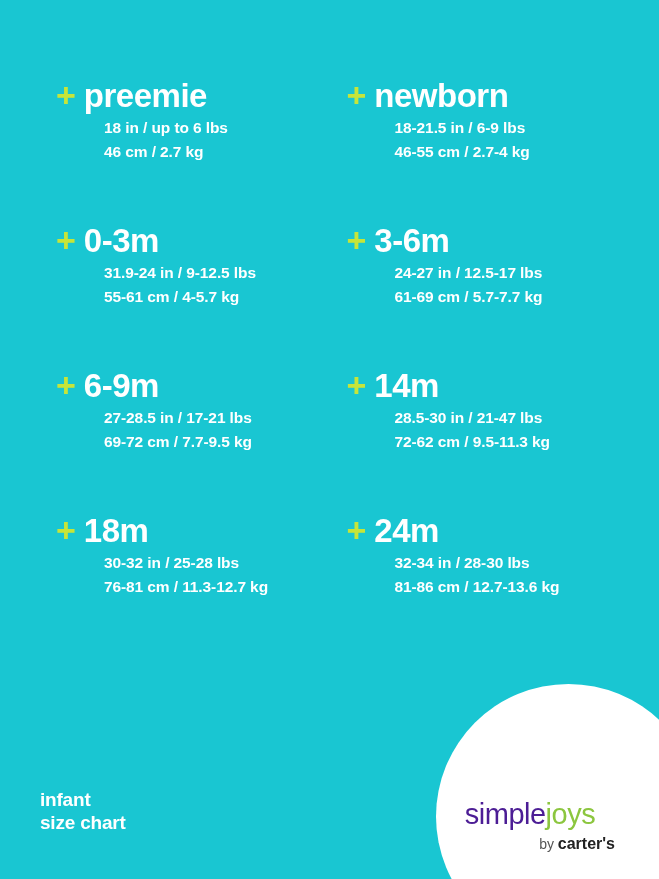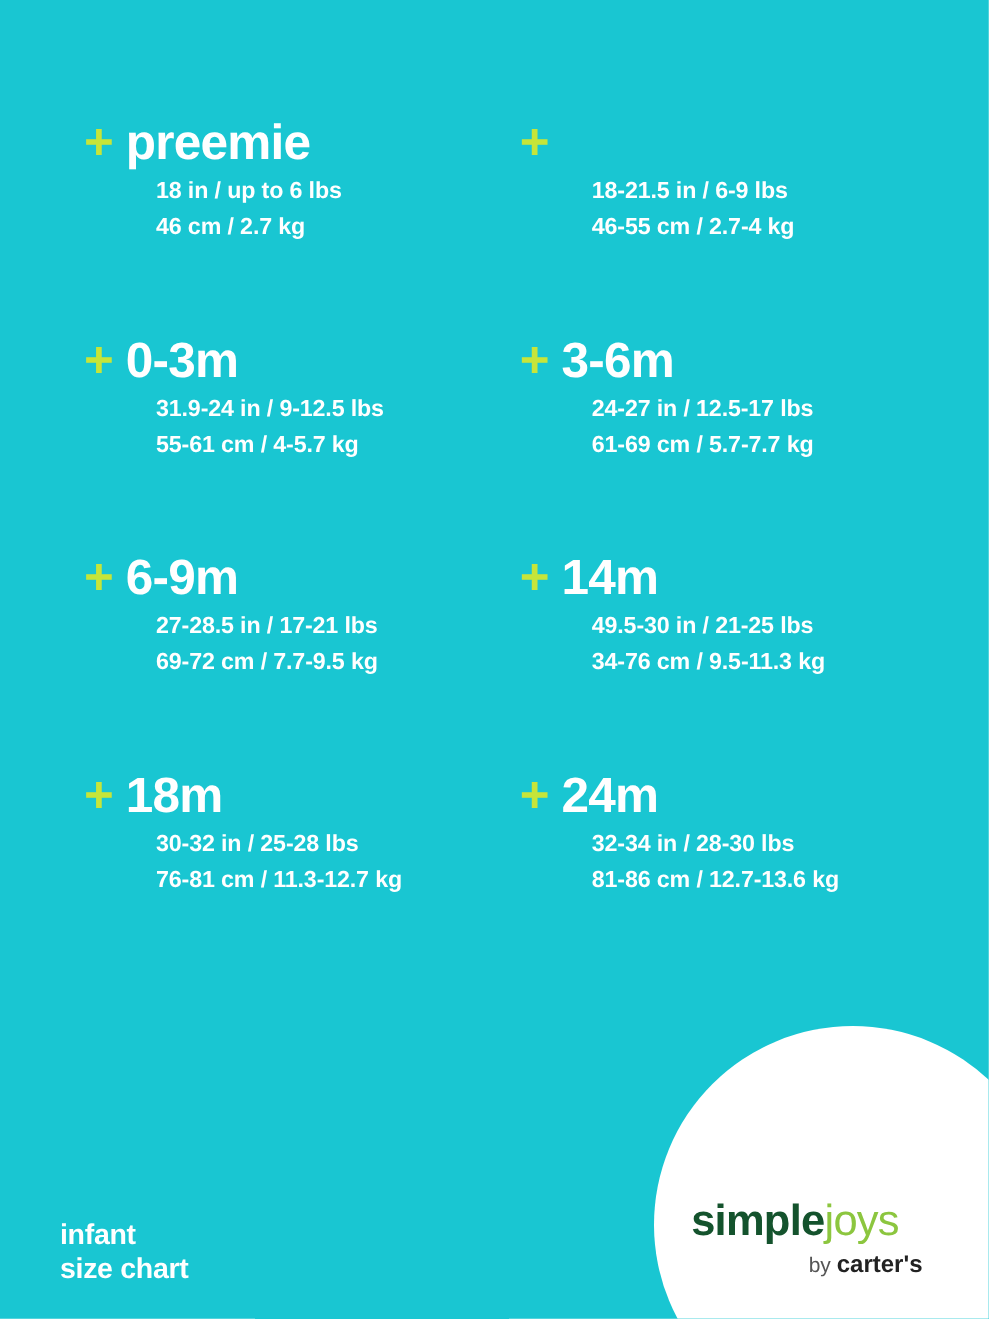--- a/index.html
+++ b/index.html
@@ -59,21 +59,21 @@
     color: #ffffff;
     font-size: 15.5px;
     font-weight: bold;
     line-height: 1.52;
     margin-left: 48px;
     letter-spacing: -0.1px;
   }
   .footer-text {
     position: absolute;
     left: 40px;
-    bottom: 20px;
+    bottom: 44px;
   }
   .footer-title {
     color: #ffffff;
     font-size: 19px;
     font-weight: bold;
     line-height: 1.25;
     letter-spacing: -0.2px;
   }
   .footer-sub {
     color: #ffffff;
@@ -98,22 +98,22 @@
     text-align: center;
     width: 182px;
   }
   .logo-main {
     font-size: 29px;
     line-height: 1;
     white-space: nowrap;
     letter-spacing: -0.5px;
   }
   .logo-simple {
-    color: #14532d;
-    font-weight: bold;
+    color: #4c1d95;
+    font-weight: normal;
   }
   .logo-joys {
     color: #8cc63f;
     font-weight: normal;
   }
   .logo-by {
     margin-top: 6px;
     font-size: 14px;
     color: #555555;
     text-align: right;
@@ -139,20 +139,21 @@
         <span class="plus">+</span>
         <span class="size-name">preemie</span>
       </div>
       <div class="measure">18 in / up to 6 lbs</div>
       <div class="measure">46 cm / 2.7 kg</div>
     </div>
 
     <div class="size-block">
       <div class="size-head">
         <span class="plus">+</span>
+        <span class="size-name">newborn</span>
       </div>
       <div class="measure">18-21.5 in / 6-9 lbs</div>
       <div class="measure">46-55 cm / 2.7-4 kg</div>
     </div>
 
     <div class="size-block">
       <div class="size-head">
         <span class="plus">+</span>
         <span class="size-name">0-3m</span>
       </div>
@@ -176,22 +177,22 @@
       </div>
       <div class="measure">27-28.5 in / 17-21 lbs</div>
       <div class="measure">69-72 cm / 7.7-9.5 kg</div>
     </div>
 
     <div class="size-block">
       <div class="size-head">
         <span class="plus">+</span>
         <span class="size-name">14m</span>
       </div>
-      <div class="measure">49.5-30 in / 21-25 lbs</div>
-      <div class="measure">34-76 cm / 9.5-11.3 kg</div>
+      <div class="measure">28.5-30 in / 21-47 lbs</div>
+      <div class="measure">72-62 cm / 9.5-11.3 kg</div>
     </div>
 
     <div class="size-block">
       <div class="size-head">
         <span class="plus">+</span>
         <span class="size-name">18m</span>
       </div>
       <div class="measure">30-32 in / 25-28 lbs</div>
       <div class="measure">76-81 cm / 11.3-12.7 kg</div>
     </div>

